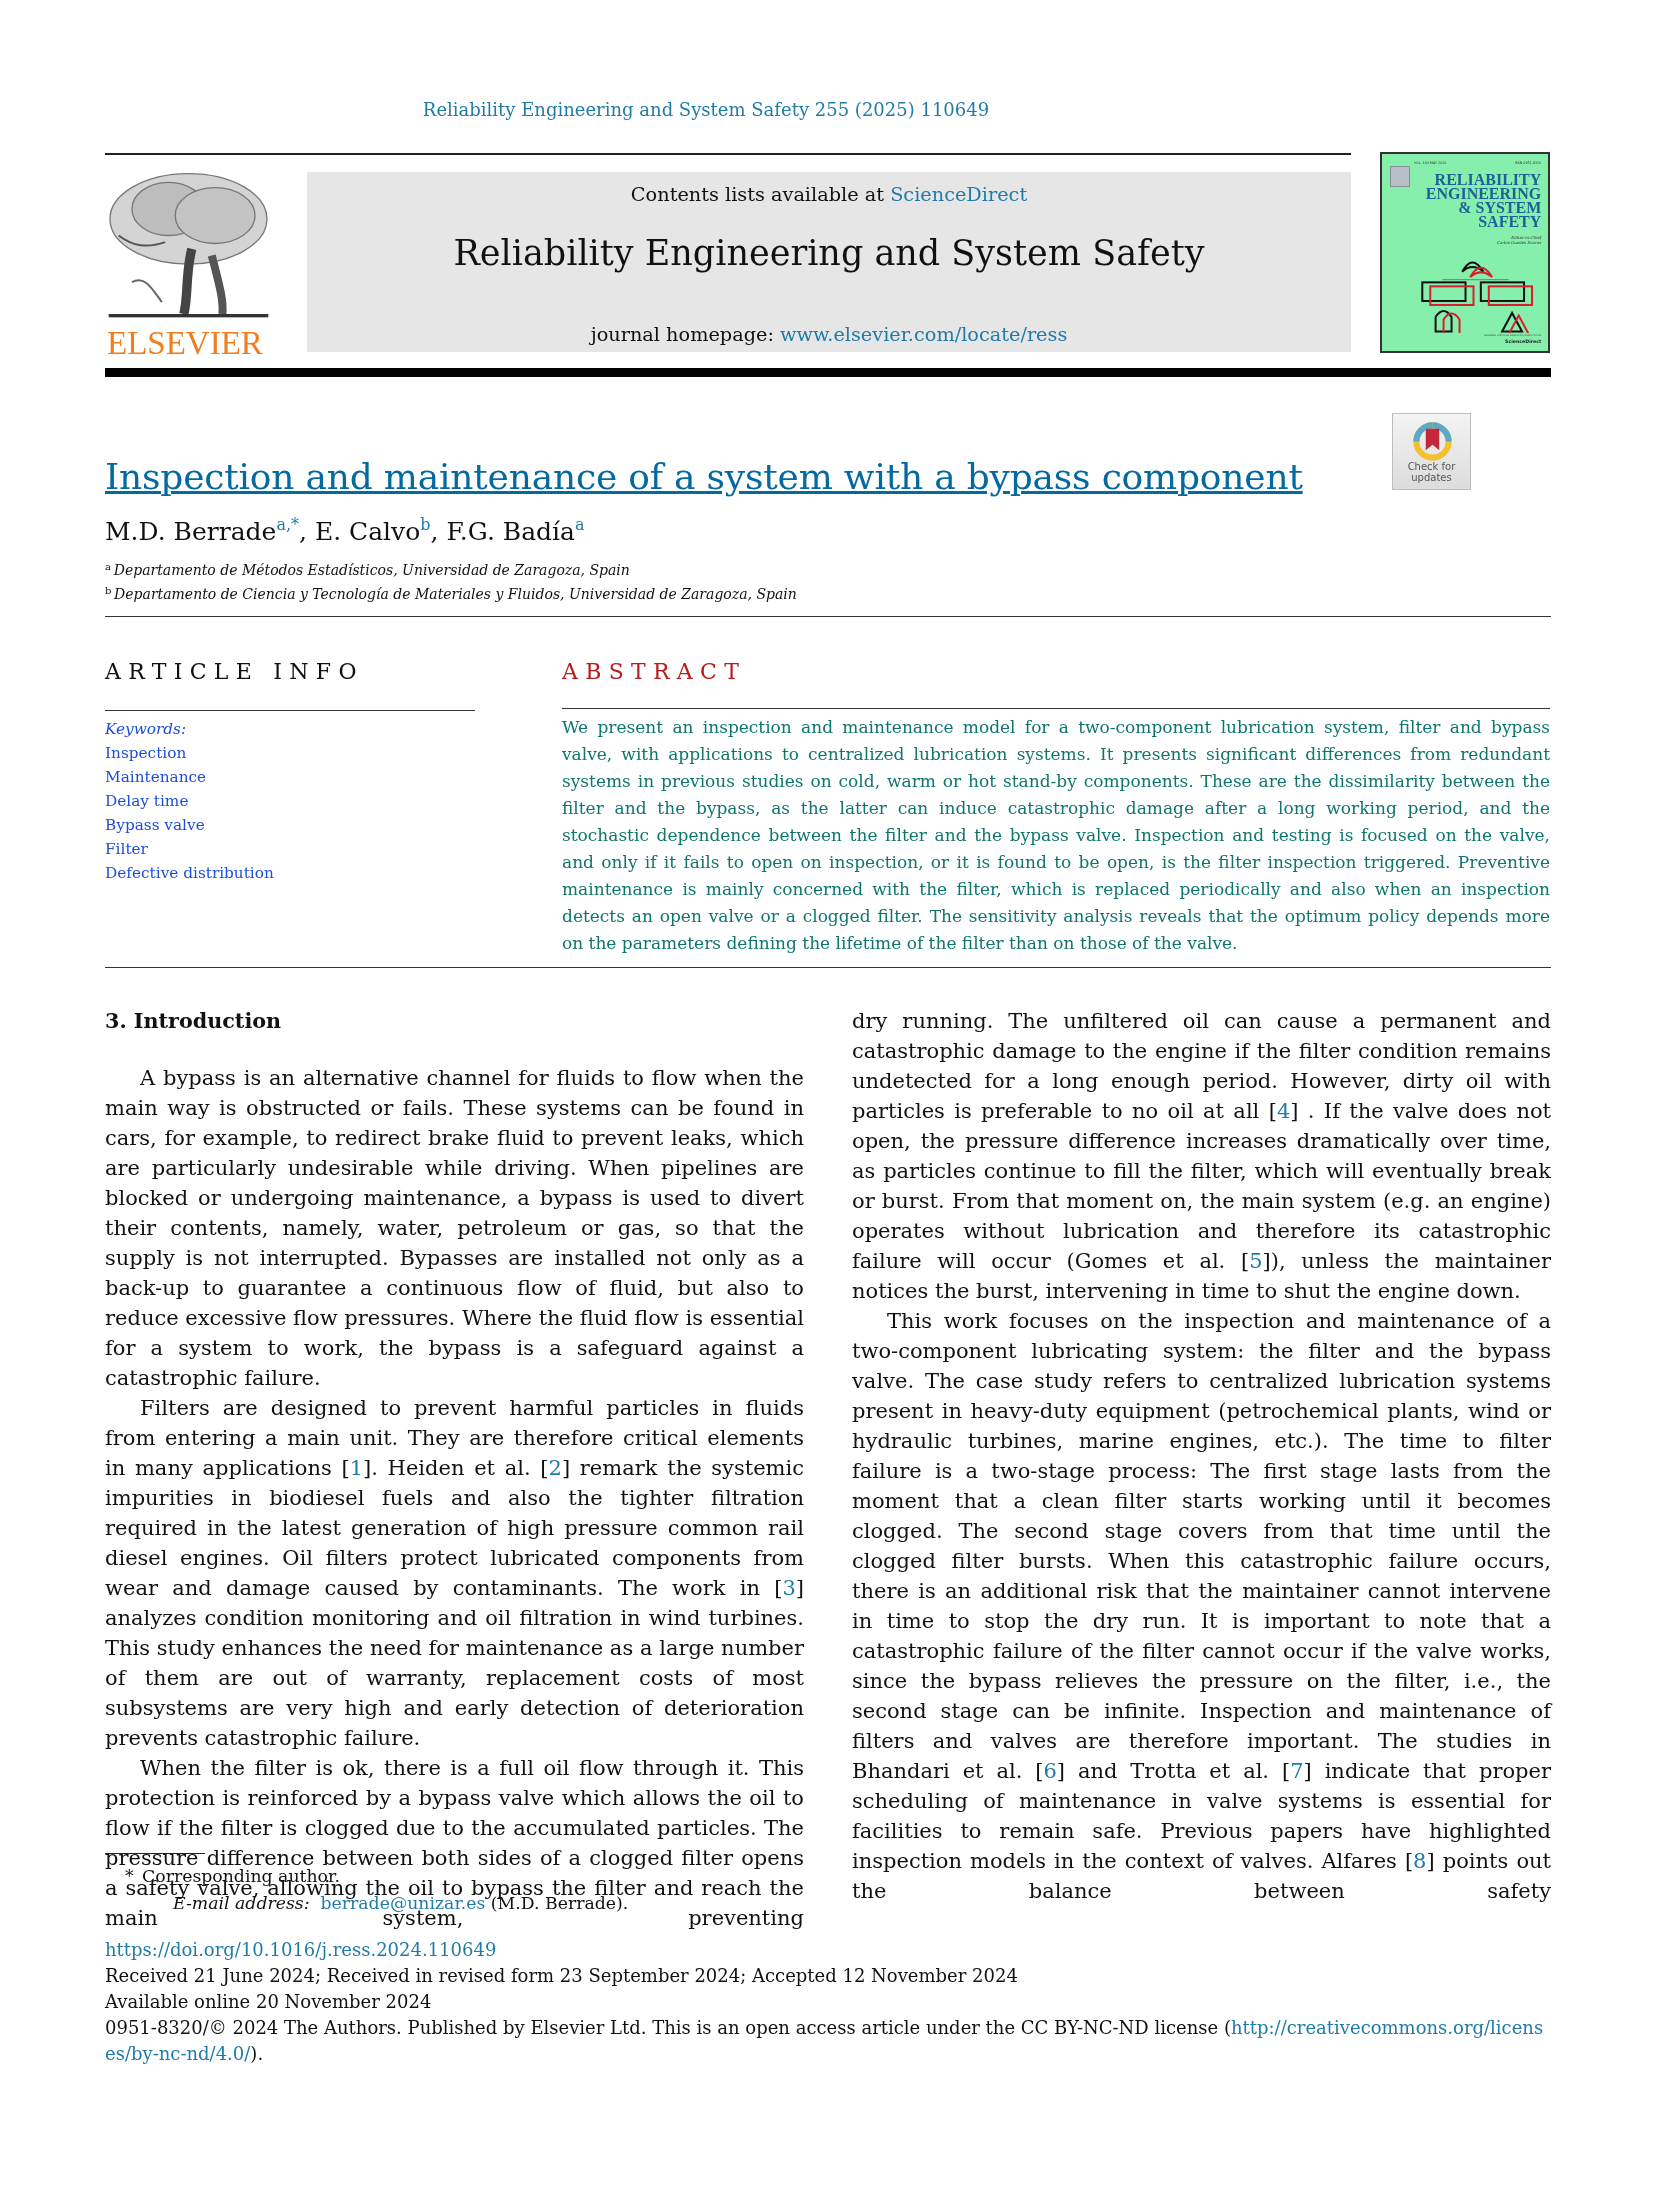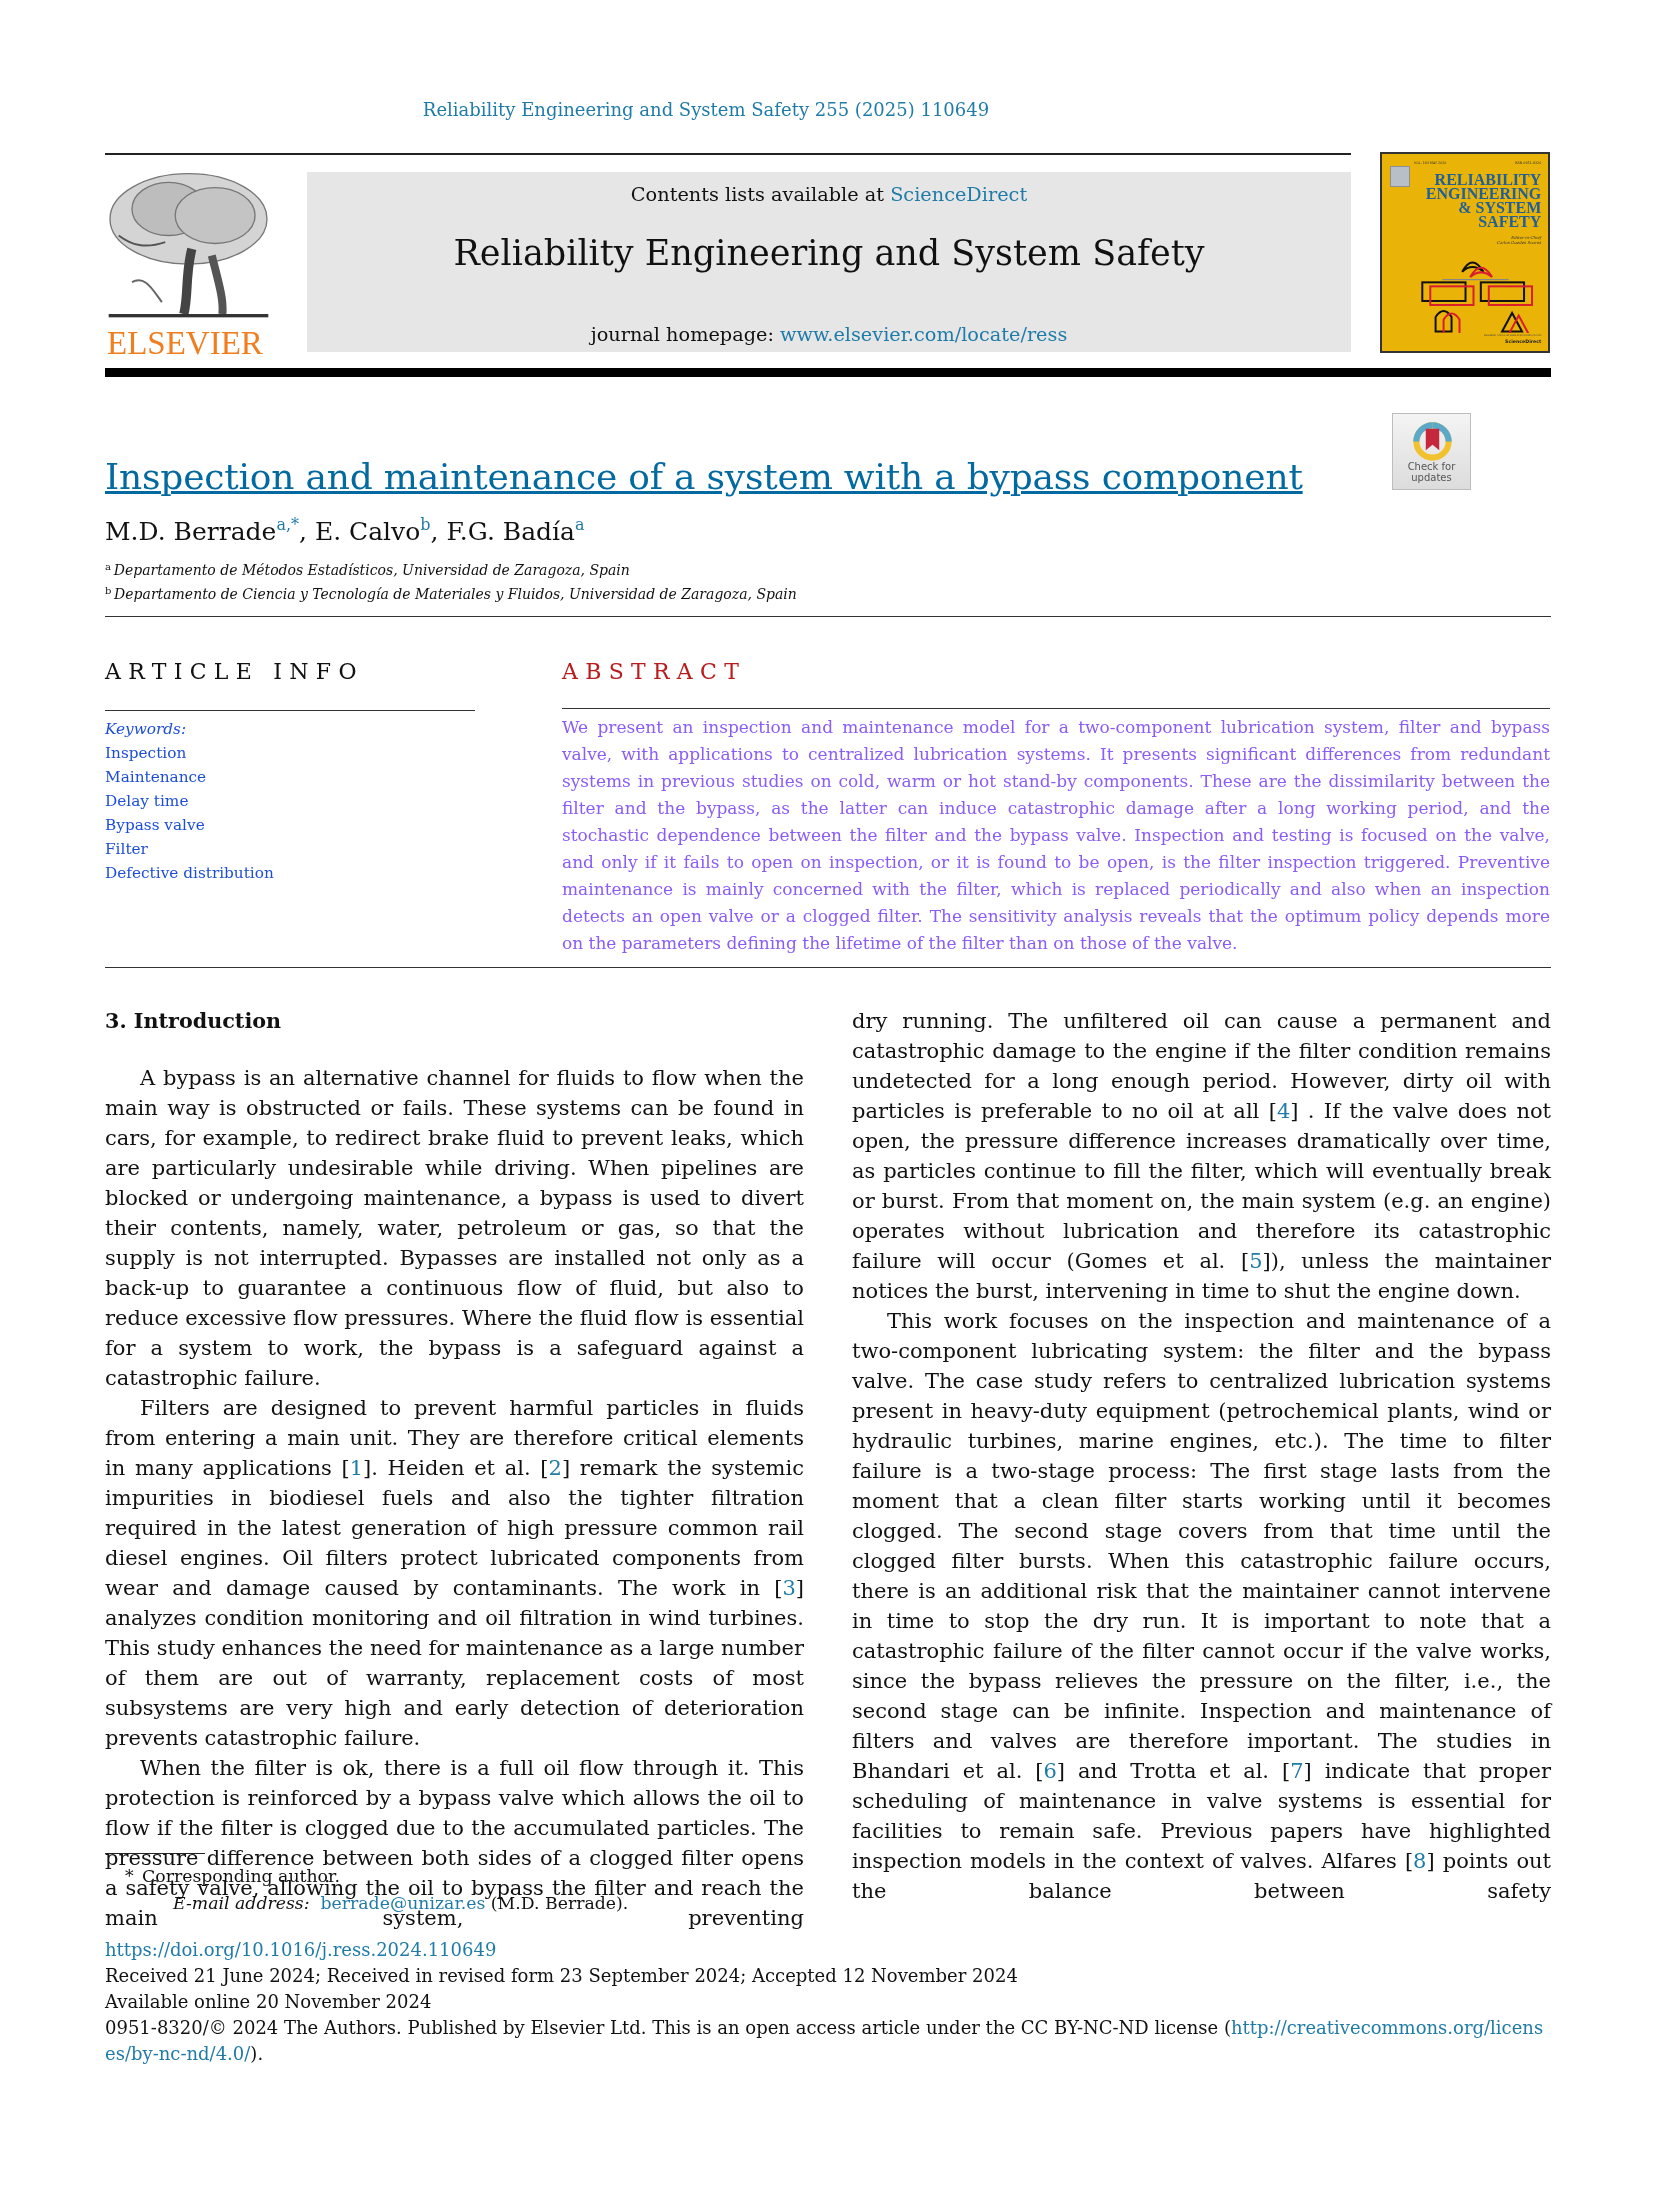--- a/index.html
+++ b/index.html
@@ -18,21 +18,21 @@
     #elsevier-logo { left: 105px; top: 169px; width: 167px; height: 187px; }
     #elsevier-wordmark { left: 107px; top: 325px; width: 167px; font-family: "Liberation Serif", serif; font-size: 33px; color: #f07d1e; letter-spacing: 0px; }
 
     
     #banner { left: 307px; top: 172px; width: 1044px; height: 180px; background: #e6e6e6; }
     #banner-contents { position: absolute; top: 10.7px; width: 100%; text-align: center; font-size: 19.3px; color: #111; }
     #banner-title { position: absolute; top: 61px; width: 100%; text-align: center; font-size: 35px; color: #111; }
     #banner-homepage { position: absolute; top: 151px; width: 100%; text-align: center; font-size: 19.3px; color: #111; }
 
     
-    #cover { left: 1380px; top: 152px; width: 170px; height: 201px; background: #eab308; border: 2px solid #333; }
+    #cover { left: 1380px; top: 152px; width: 170px; height: 201px; background: #86efac; border: 2px solid #333; }
     #cover-vol { position: absolute; left: 32px; top: 6.7px; font-size: 3.3px; color: #333; font-family: "DejaVu Sans", sans-serif; }
     #cover-issn { position: absolute; right: 6.7px; top: 6.7px; font-size: 3.3px; color: #333; font-family: "DejaVu Sans", sans-serif; }
     #cover-logo { position: absolute; left: 8px; top: 12px; width: 20px; height: 21.3px; background: #b9bfc6; border: 0.7px solid #8a8f96; }
     #cover-title { position: absolute; right: 6.7px; top: 18.7px; text-align: right; font-family: "Liberation Serif", serif; font-weight: bold; font-size: 16px; line-height: 14px; color: #1f5f9a; }
     #cover-editor { position: absolute; right: 6.7px; top: 81px; text-align: right; font-size: 4px; line-height: 5.3px; color: #333; font-style: italic; }
     #cover-art { position: absolute; left: 27px; top: 99px; width: 133px; height: 80px; }
     #cover-avail { position: absolute; right: 6.7px; top: 179px; font-size: 2.7px; color: #444; font-family: "DejaVu Sans", sans-serif; }
     #cover-sd { position: absolute; right: 6.7px; top: 185px; font-size: 4.7px; font-weight: bold; color: #222; font-family: "DejaVu Sans", sans-serif; }
 
     
@@ -56,21 +56,21 @@
 
     
     #info-heading { left: 105px; top: 659px; font-size: 22px; letter-spacing: 7.3px; color: #111; }
     #info-rule { left: 105px; top: 710px; width: 370px; height: 1.3px; background: #333; }
     #keywords { left: 105px; top: 717px; font-size: 15.3px; line-height: 24px; color: #1d4ed8; }
     #keywords .kw-label { font-style: italic; }
 
     
     #abstract-heading { left: 562px; top: 659px; font-size: 22px; letter-spacing: 7.3px; color: #b91c1c; }
     #abstract-rule { left: 562px; top: 708px; width: 988px; height: 1.3px; background: #333; }
-    #abstract-text { left: 562px; top: 714px; width: 988px; font-size: 17px; line-height: 27px; text-align: justify; color: #8b5cf6; }
+    #abstract-text { left: 562px; top: 714px; width: 988px; font-size: 17px; line-height: 27px; text-align: justify; color: #0f766e; }
 
     #rule-after-abstract { left: 105px; top: 967px; width: 1446px; height: 1.3px; background: #333; }
 
     
     .col { width: 699px; font-size: 21px; line-height: 30px; text-align: justify; color: #111; hyphens: manual; }
     #col-left { left: 105px; top: 1006px; }
     #col-right { left: 852px; top: 1006px; }
     .section-heading { font-weight: bold; font-size: 20.7px; margin-bottom: 27px; line-height: 30px; }
     .para { text-indent: 35px; }
     .col-right-first { text-indent: 0; }

